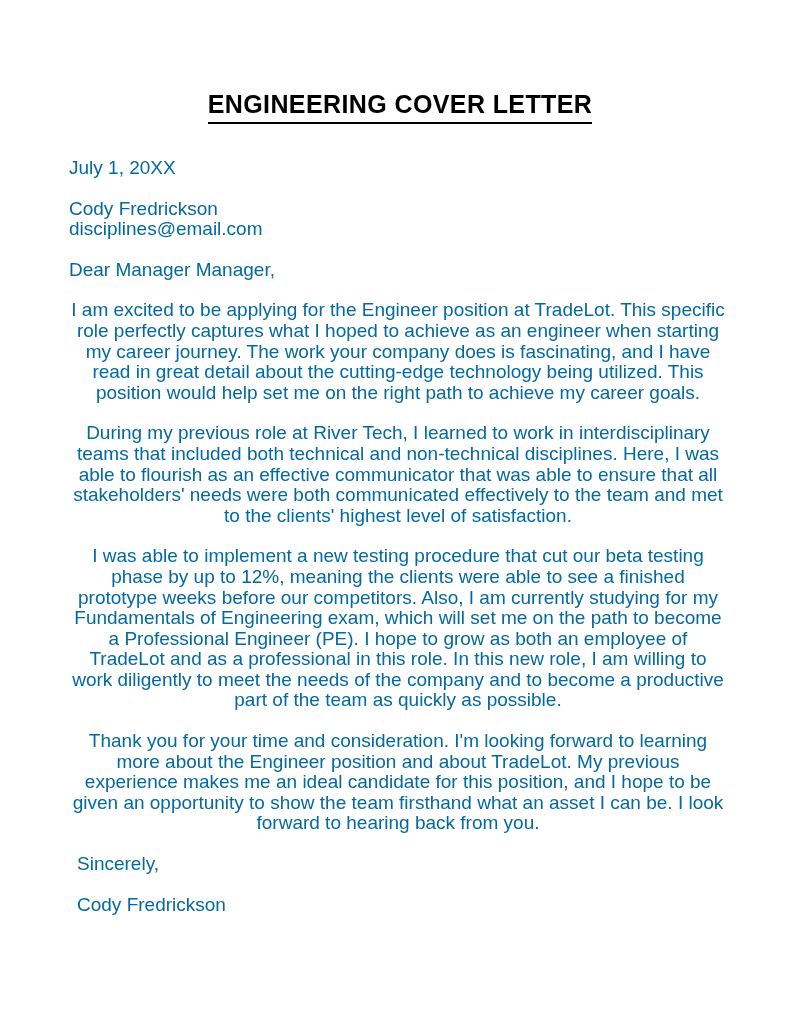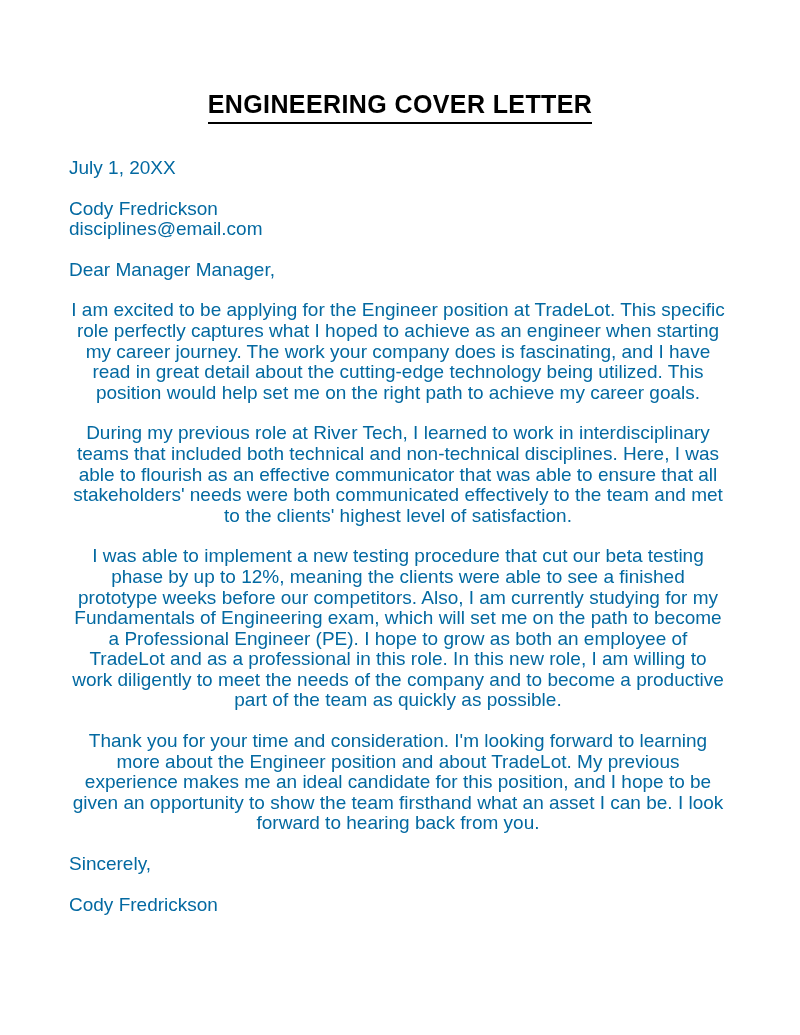--- a/index.html
+++ b/index.html
@@ -43,21 +43,21 @@
     top: 158px;
     width: 664px;
     font-size: 19px;
     line-height: 20.6px;
     color: #0369a1;
   }
   .block {
     margin: 0 0 20px 0;
   }
   .block.tight {
-    margin: 0;
+    margin: 8px;
   }
   .line {
     display: block;
     white-space: pre-wrap;
   }
   .para {
     margin: 0 6px 20px 0;
     text-align: center;
   }
   .para:last-child {

